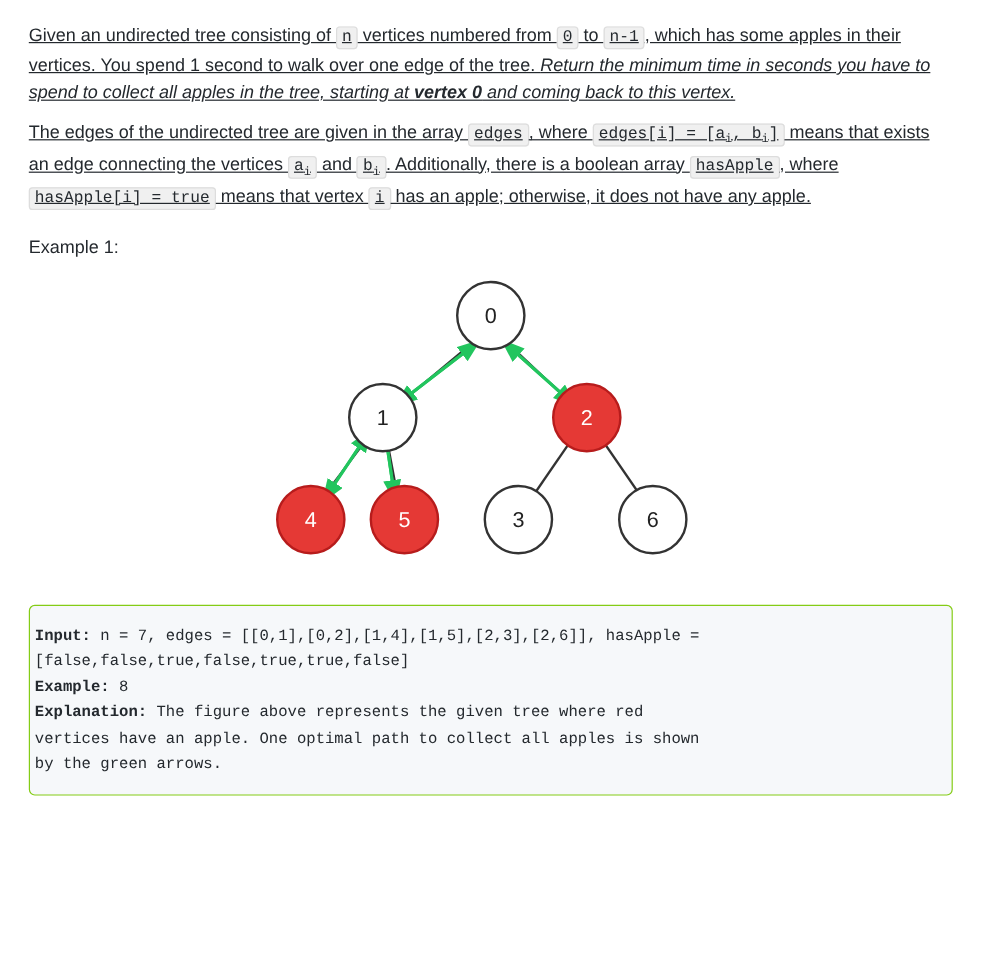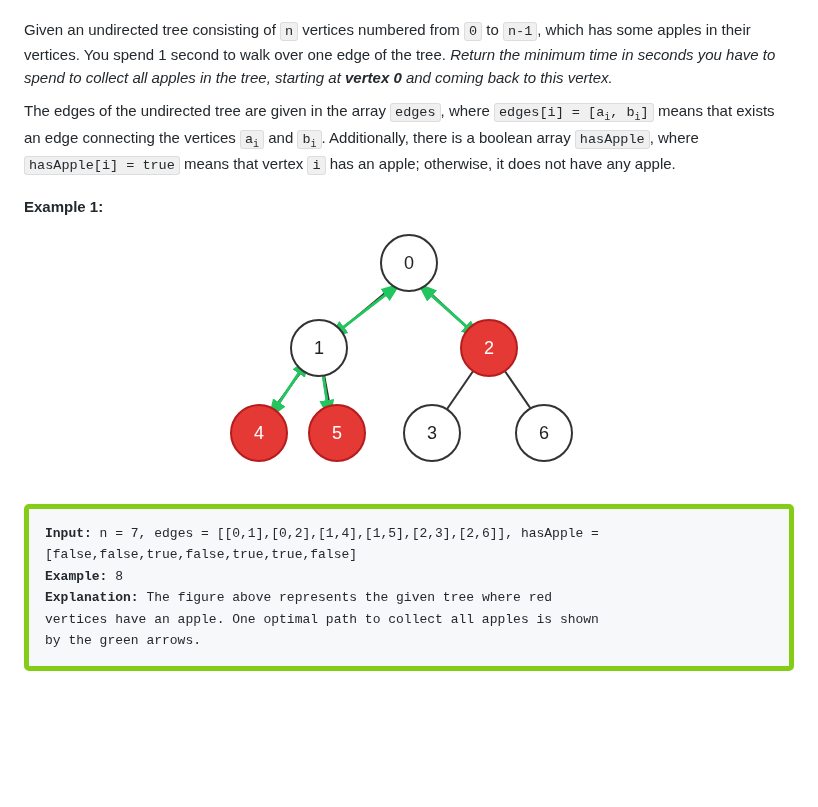--- a/index.html
+++ b/index.html
@@ -8,38 +8,39 @@
       font-size: 15px;
       background: #fff;
       color: #24292e;
       width: 818px;
       min-height: 807px;
       padding: 18px 24px;
       line-height: 1.55;
     }
     .problem-text {
       margin-bottom: 14px;
+      text-decoration: underline;
     }
     .problem-text p {
       margin-bottom: 10px;
     }
     code, .code-inline {
       font-family: 'SFMono-Regular', Consolas, 'Liberation Mono', Menlo, monospace;
       font-size: 13.5px;
       background: #f0f0f0;
       border: 1px solid #ddd;
       border-radius: 3px;
       padding: 1px 4px;
       color: #24292e;
     }
     sub { font-size: 10px; }
     em { font-style: italic; }
     strong { font-weight: bold; }
     .example-label {
-      font-weight: bold;
+      font-weight: normal;
       margin: 18px 0 10px 0;
       font-size: 15px;
     }
     .tree-container {
       display: flex;
       justify-content: center;
       margin: 10px 0 16px 0;
       position: relative;
       height: 260px;
     }
@@ -72,23 +73,23 @@
       fill: none;
     }
     .arrow-green {
       stroke: #22c55e;
       stroke-width: 2.5;
       fill: none;
       marker-end: url(#arrowGreen);
     }
     .input-box {
       background: #f6f8fa;
-      border: 5px solid #84cc16;
+      border: 1px solid #84cc16;
       border-radius: 5px;
-      padding: 14px 16px;
+      padding: 14px 4px;
       font-family: 'SFMono-Regular', Consolas, 'Liberation Mono', Menlo, monospace;
       font-size: 13px;
       line-height: 1.65;
       margin-top: 0;
       color: #24292e;
     }
     .input-box .bold { font-weight: bold; }
   </style>
 </head>
 <body>

